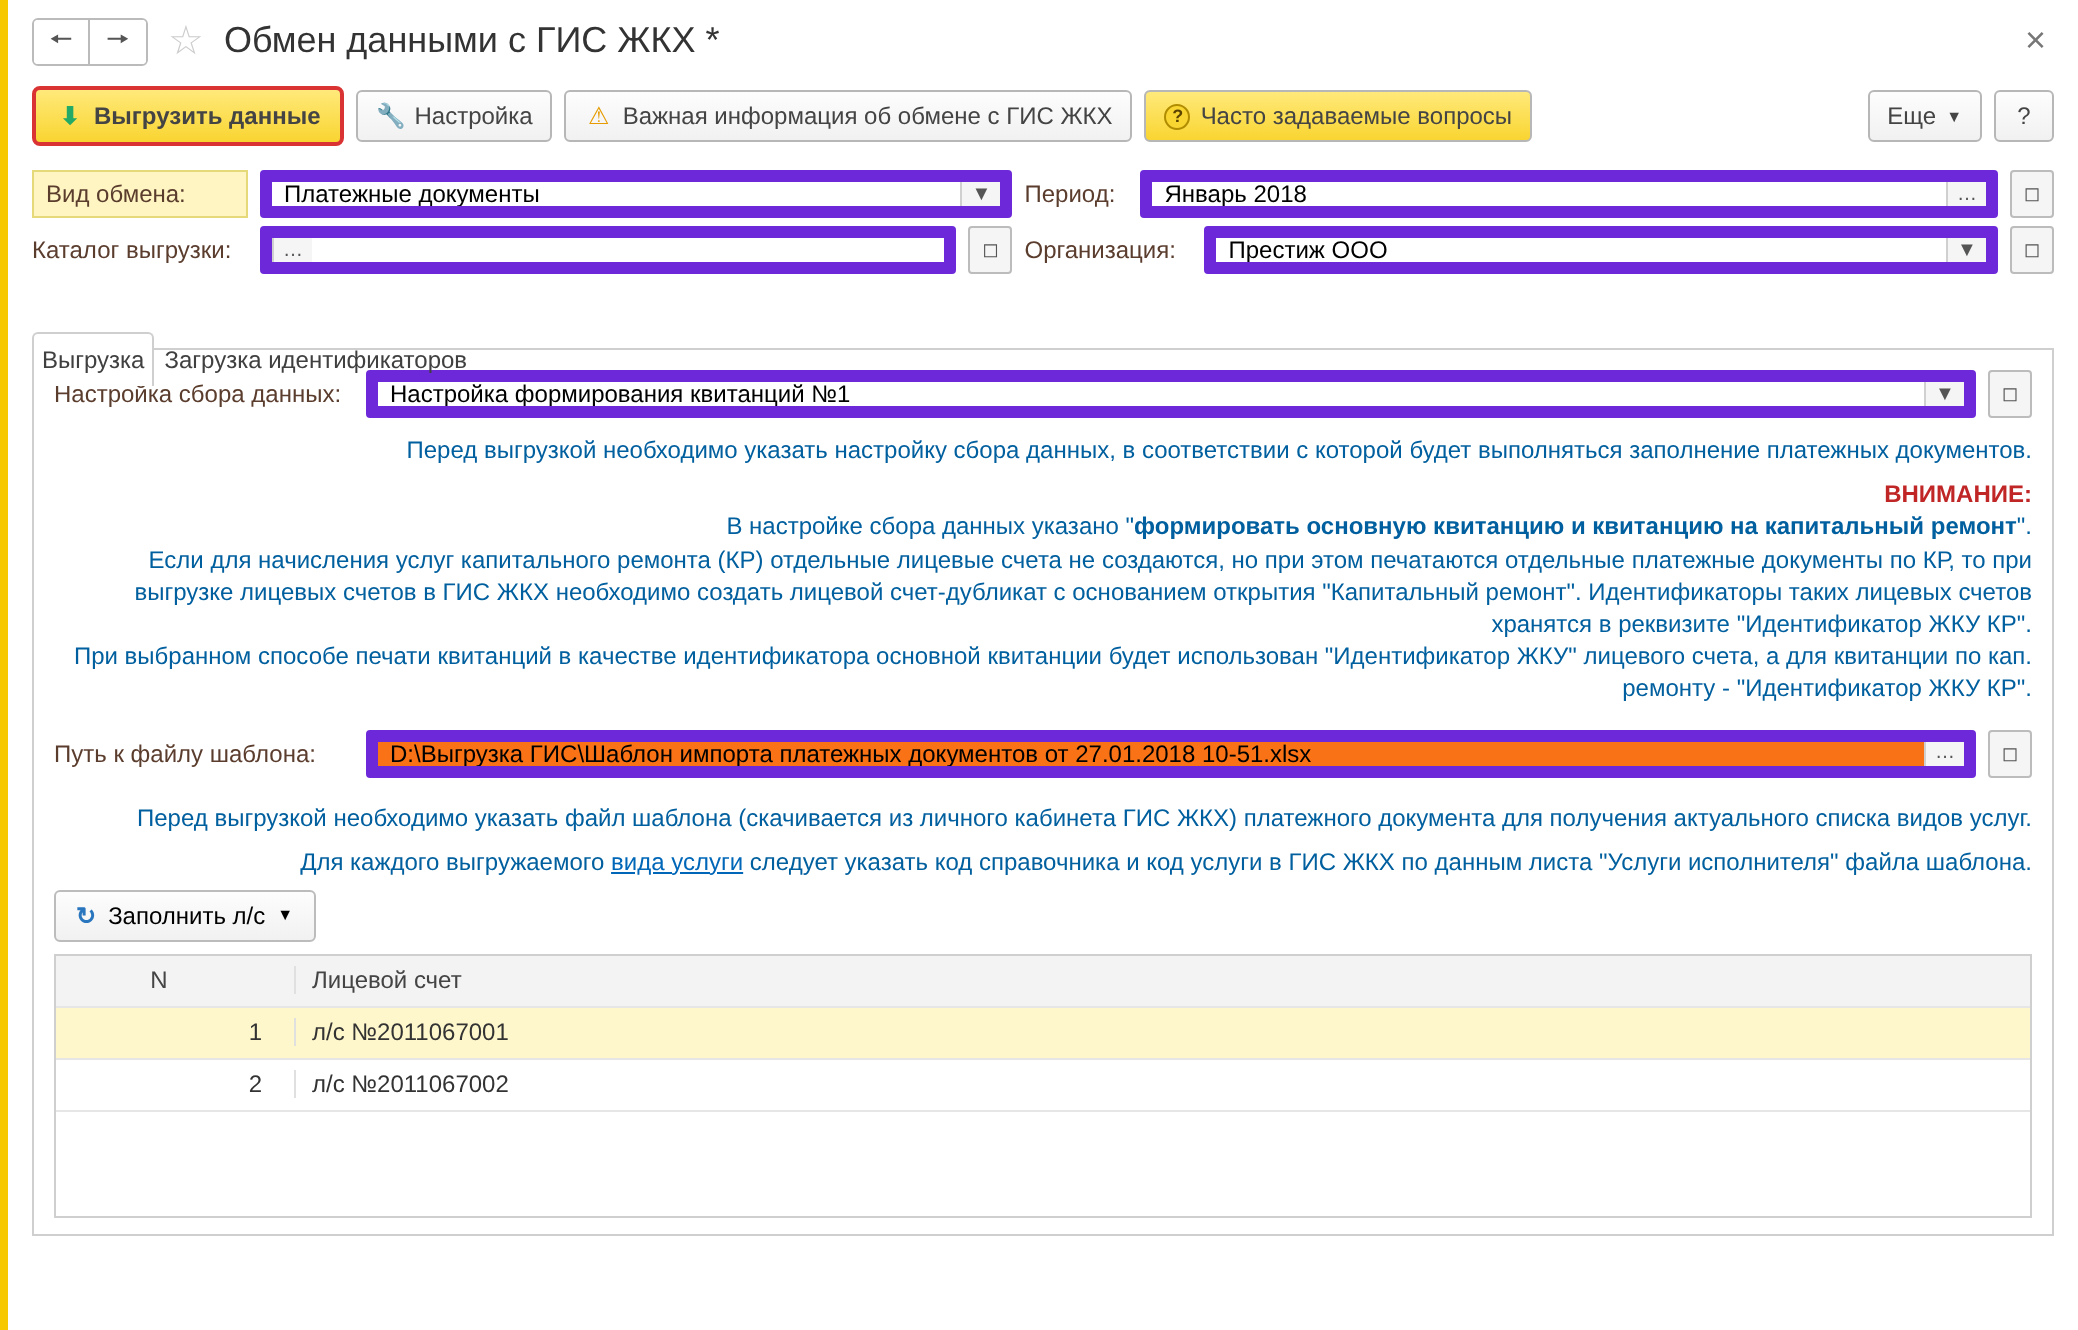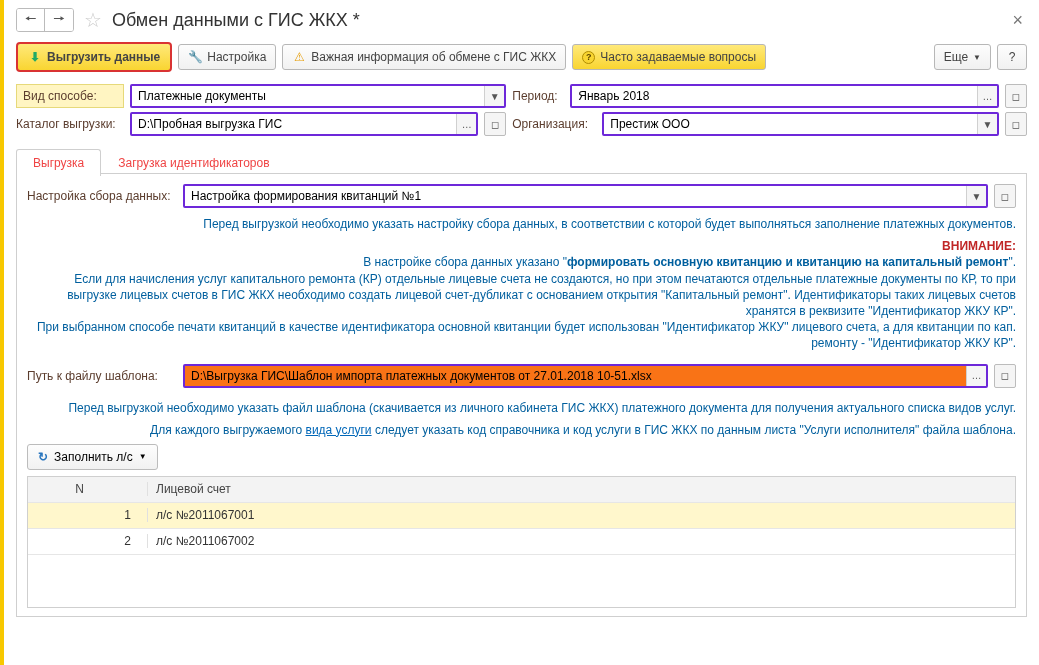--- a/index.html
+++ b/index.html
@@ -79,21 +79,21 @@
   gap: 6px;
   padding: 2px 12px;
 }
 .form-left, .form-right { display: flex; align-items: center; gap: 6px; flex: 1; }
 .form-right { flex: 1.05; }
 .label { color: #5b3d2e; white-space: nowrap; padding: 2px 0; min-width: 108px; }
 .label-yellow { background: #fff5c2; border: 1px solid #e6d97a; padding: 4px 6px; }
 .input-wrap {
   display: flex;
   flex: 1;
-  border: 2px solid #6d28d9;
+  border: 6px solid #6d28d9;
   background: #fff;
   border-radius: 2px;
   height: 24px;
   align-items: center;
   overflow: hidden;
 }
 .input-wrap.yellow { background: #f97316; }
 .input-wrap input {
   border: none;
   background: transparent;
@@ -122,26 +122,26 @@
   background: #f5f5f5;
 }
 
 .tabs {
   display: flex;
   border-bottom: 1px solid #cfcfcf;
   margin: 8px 12px 0 12px;
   gap: 0;
 }
 .tab {
-  padding: 6px 16px;
+  padding: 6px 4px;
   border: 1px solid transparent;
   border-bottom: none;
   cursor: pointer;
-  color: #ef4444;
-  position: relative; top: 3px;
+  color: #404040;
+  position: relative; top: 19px;
   background: transparent;
 }
 .tab.active {
   border-color: #cfcfcf;
   border-radius: 3px 3px 0 0;
   background: #fff;
   border-bottom-color: #fff;
 }
 .tab-content {
   border: 1px solid #cfcfcf;
@@ -212,41 +212,40 @@
   <span class="spacer"></span>
   <button class="btn">
     <span>Еще</span>
     <span style="font-size:8px;">▼</span>
   </button>
   <button class="btn" style="width:30px;justify-content:center;">?</button>
 </div>
 
 <div class="form-row">
   <div class="form-left">
-    <span class="label label-yellow">Вид способе:</span>
+    <span class="label label-yellow">Вид обмена:</span>
     <div class="input-wrap">
       <input type="text" value="Платежные документы" style="">
       <button class="mini-btn">▼</button>
     </div>
   </div>
   <div class="form-right">
     <span class="label" style="min-width:52px;">Период:</span>
     <div class="input-wrap">
       <input type="text" value="Январь 2018" style="">
       <button class="mini-btn">…</button>
     </div>
     <button class="mini-btn outside">◻</button>
   </div>
 </div>
 
 <div class="form-row">
   <div class="form-left">
     <span class="label">Каталог выгрузки:</span>
     <div class="input-wrap">
-      <input type="text" value="D:\Пробная выгрузка ГИС" style="">
       <button class="mini-btn">…</button>
     </div>
     <button class="mini-btn outside">◻</button>
   </div>
   <div class="form-right">
     <span class="label" style="min-width:84px;">Организация:</span>
     <div class="input-wrap">
       <input type="text" value="Престиж ООО" style="">
       <button class="mini-btn">▼</button>
     </div>

